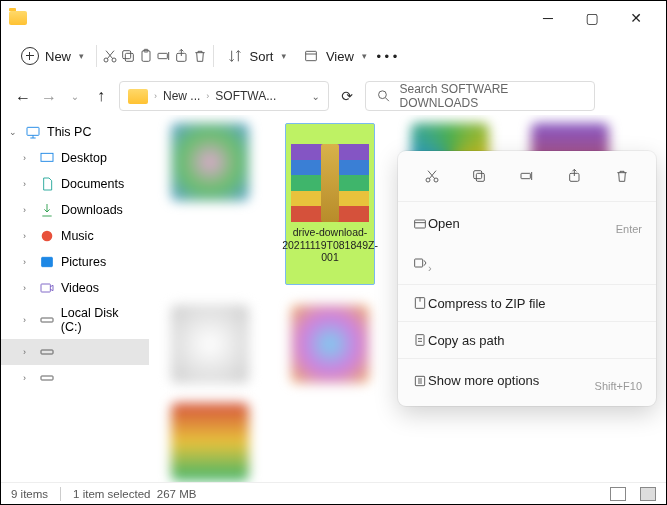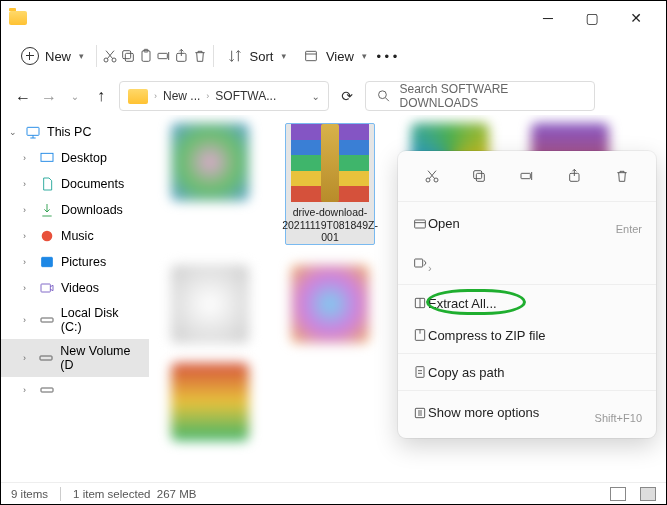--- a/index.html
+++ b/index.html
@@ -34,21 +34,21 @@
 .sidebar { width:148px; border-right:0; padding:4px 0; font-size:12.5px; }
 .tree-item { display:flex; align-items:center; gap:6px; padding:5px 8px; }
 .tree-item.child { padding-left:22px; }
 .tree-item.sel { background:#e5e5e5; }
 .tree-item .expander { width:10px; color:#666; font-size:9px; }
 .tree-item .ico { width:16px; height:16px; display:flex; align-items:center; justify-content:center; }
 .content { flex:1; position:relative; padding:8px 16px; overflow:hidden; }
 .grid { display:flex; flex-wrap:wrap; gap:20px 30px; }
 .thumb { width:90px; display:flex; flex-direction:column; align-items:center; }
 .thumb .img { width:78px; height:78px; border-radius:6px; filter:blur(6px); }
-.thumb.selected { background:#e5e5e5; border:1px solid #7abaf0; border-radius:2px; padding:0; }
+.thumb.selected { background:#bef264; border:1px solid #7abaf0; border-radius:2px; padding:20px; }
 .thumb .cap { font-size:10.5px; text-align:center; margin-top:4px; line-height:1.2; color:#222; }
 
 .rar { width:78px; height:78px; position:relative; display:flex; flex-direction:column; }
 .rar div { flex:1; }
 .rar .b1{background:#8455c4;} .rar .b2{background:#3a7fd5;} .rar .b3{background:#3fb56b;} .rar .b4{background:#e8c23c;} .rar .b5{background:#d5513b;}
 .rar::after{content:"";position:absolute;left:30px;top:0;bottom:0;width:18px;background:linear-gradient(#d8b24a,#b88c2a);border-radius:2px;}
 
 .ctx { position:absolute; right:10px; top:150px; width:258px; background:#fbfbfb; border-radius:8px; box-shadow:0 8px 24px rgba(0,0,0,.18),0 0 0 1px rgba(0,0,0,.05); padding:6px 0; font-size:13px; }
 .ctx .actions { display:flex; justify-content:space-around; padding:6px 10px 10px; }
 .ctx .actions span { width:28px; height:26px; display:flex; align-items:center; justify-content:center; color:#444; border-radius:4px; }
@@ -243,21 +243,20 @@
         </span>
         <span>Local Disk (C:)</span>
       </div>
     <div class="tree-item child sel">
         <span class="expander">›</span>
         <span class="ico">
           <svg viewBox="0 0 24 24">
             <rect x="3" y="9" width="18" height="6" rx="1"></rect>
           </svg>
         </span>
-        <span>New Volume (D</span>
       </div>
     <div class="tree-item child">
         <span class="expander">›</span>
         <span class="ico">
           <svg viewBox="0 0 24 24">
             <rect x="3" y="9" width="18" height="6" rx="1"></rect>
           </svg>
         </span>
       </div>
   </div>
@@ -349,30 +348,20 @@
   <div class="mi">
     <span class="mico">
         <svg viewBox="0 0 24 24">
           <rect x="4" y="6" width="12" height="12" rx="1"></rect>
           <path d="M18 8l3 4-3 4"></path>
         </svg>
       </span>
     <span class="accel">›</span>
   </div>
   <hr>
-  <div class="mi" style="position:relative;">
-    <span class="mico">
-        <svg viewBox="0 0 24 24">
-          <rect x="5" y="5" width="14" height="14" rx="1"></rect>
-          <path d="M12 5v14"></path>
-        </svg>
-      </span>
-    <span class="label">Extract All...</span>
-    <div class="ring" style="left:28px;top:2px;"></div>
-  </div>
   <div class="mi">
     <span class="mico">
         <svg viewBox="0 0 24 24">
           <rect x="5" y="4" width="14" height="16" rx="1"></rect>
           <path d="M12 4v6"></path>
         </svg>
       </span>
     <span class="label">Compress to ZIP file</span>
   </div>
   <hr>

